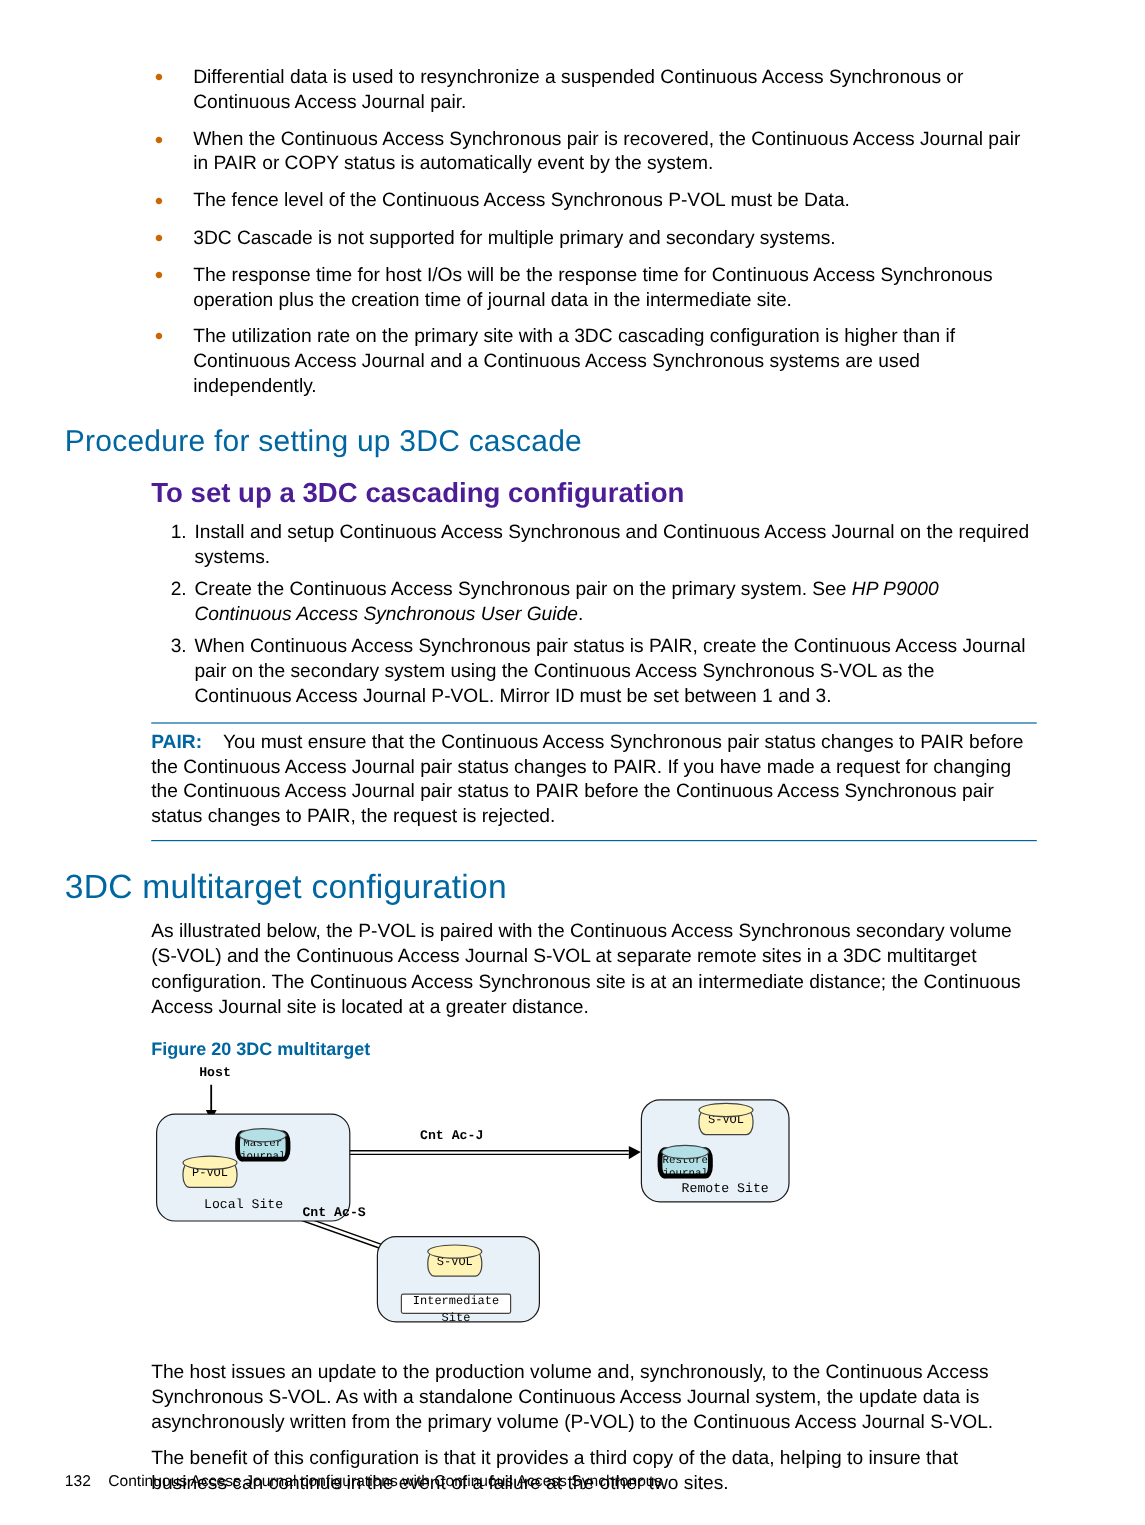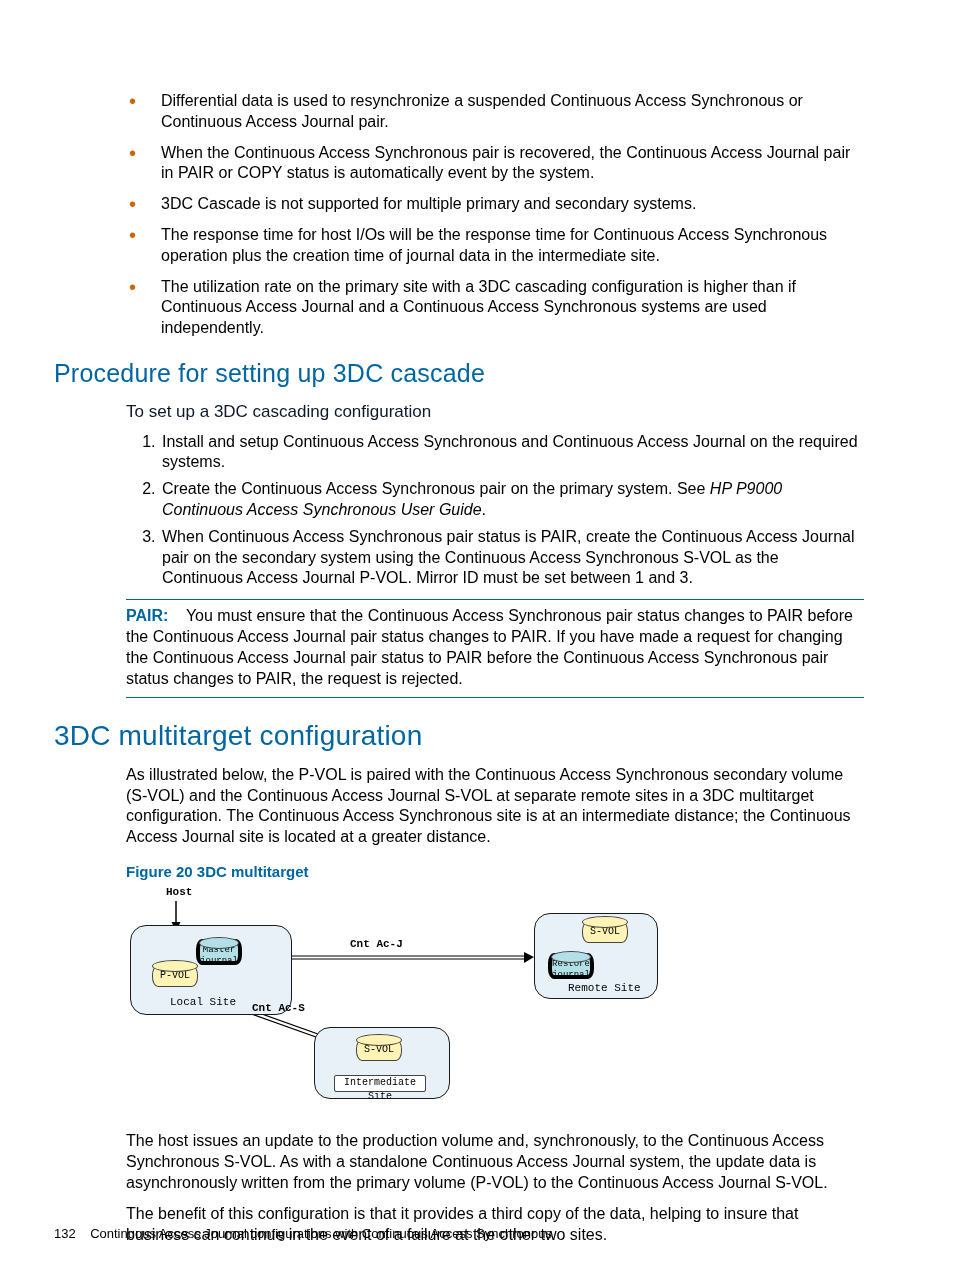--- a/index.html
+++ b/index.html
@@ -9,37 +9,37 @@
     line-height: 1.3;
     color: #000;
     margin: 0;
     padding: 55px 54px 35px 54px;
     width: 954px;
     height: 1271px;
     box-sizing: border-box;
     background: #fff;
     font-stretch: condensed;
   }
-  .content { margin-left: 72px; width: 738px; margin-top: 36px; }
+  .content { margin-left: 72px; width: 738px; }
   ul.bullets { list-style: none; padding-left: 0; margin: 0; }
   ul.bullets > li { position: relative; padding-left: 35px; margin-bottom: 10px; }
   ul.bullets > li::before {
     content: "•"; position: absolute; left: 3px; top: 0;
     color: #cc6600; font-size: 20px; line-height: 1;
   }
   h2.section {
     color: #0066a1; font-weight: 400; font-size: 25px;
     margin: 18px 0 8px -72px; letter-spacing: 0.2px;
   }
   h1.section {
     color: #0066a1; font-weight: 400; font-size: 28px;
     margin: 20px 0 10px -72px; letter-spacing: 0.2px;
   }
   h3.subsection {
-    color: #0f172a; font-weight: 400; font-size: 17px;
+    color: #4c1d95; font-weight: 700; font-size: 23px;
     margin: 12px 0 8px 0;
   }
   ol.steps { margin: 0 0 10px 0; padding-left: 34px; }
   ol.steps > li { margin-bottom: 6px; padding-left: 2px; }
   .note-block {
     border-top: 1px solid #0066a1; border-bottom: 1px solid #0066a1;
     padding: 6px 0 8px 0; margin: 8px 0 16px 0;
   }
   .note-label { color: #0066a1; font-weight: 700; }
   p.body { margin: 0 0 10px 0; }
@@ -80,20 +80,21 @@
   svg.connects { position: absolute; top: 0; left: 0; }
 </style>
 </head>
 <body>
 
 <div class="content">
 
   <ul class="bullets">
     <li><span>Differential data is used to resynchronize a suspended Continuous Access Synchronous or Continuous Access Journal pair.</span></li>
     <li><span>When the Continuous Access Synchronous pair is recovered, the Continuous Access Journal pair in PAIR or COPY status is automatically event by the system.</span></li>
+    <li><span>The fence level of the Continuous Access Synchronous P-VOL must be Data.</span></li>
     <li><span>3DC Cascade is not supported for multiple primary and secondary systems.</span></li>
     <li><span>The response time for host I/Os will be the response time for Continuous Access Synchronous operation plus the creation time of journal data in the intermediate site.</span></li>
     <li><span>The utilization rate on the primary site with a 3DC cascading configuration is higher than if Continuous Access Journal and a Continuous Access Synchronous systems are used independently.</span></li>
   </ul>
 
   <h2 class="section">Procedure for setting up 3DC cascade</h2>
 
   <h3 class="subsection">To set up a 3DC cascading configuration</h3>
 
   <ol class="steps">

